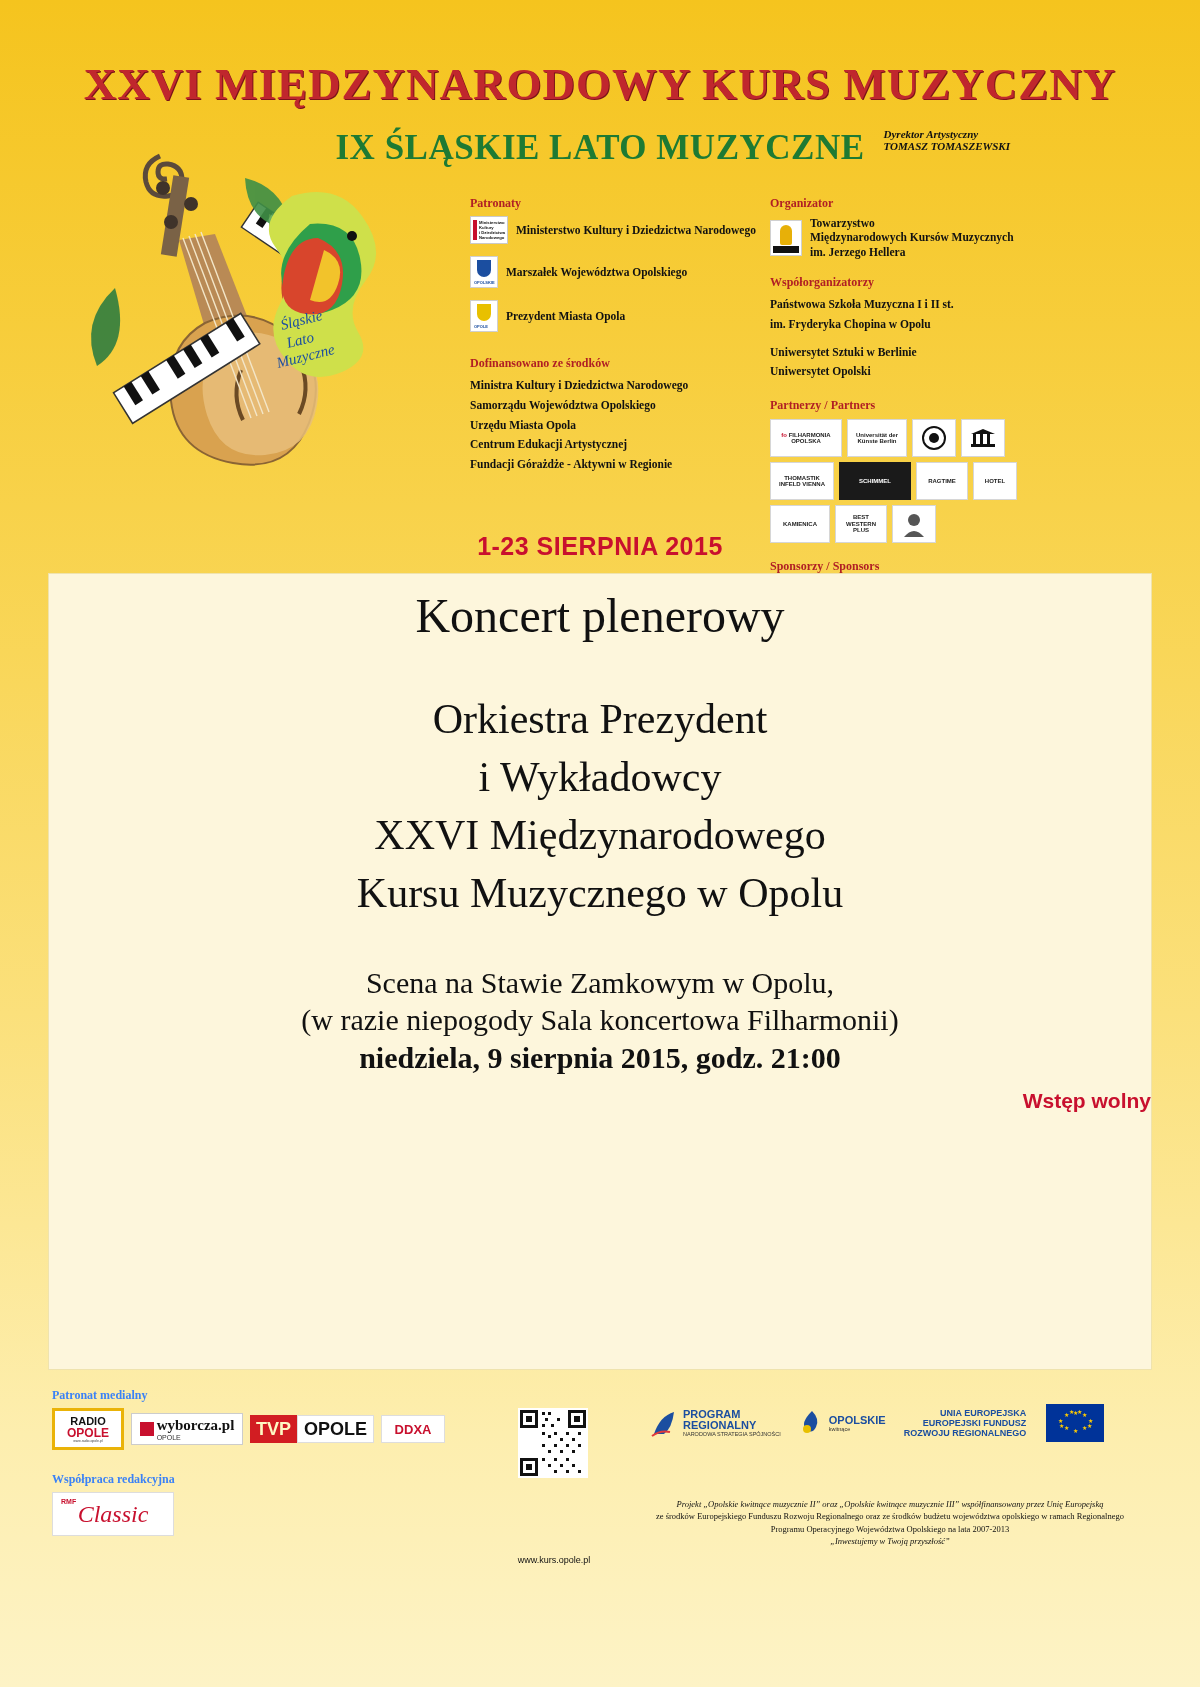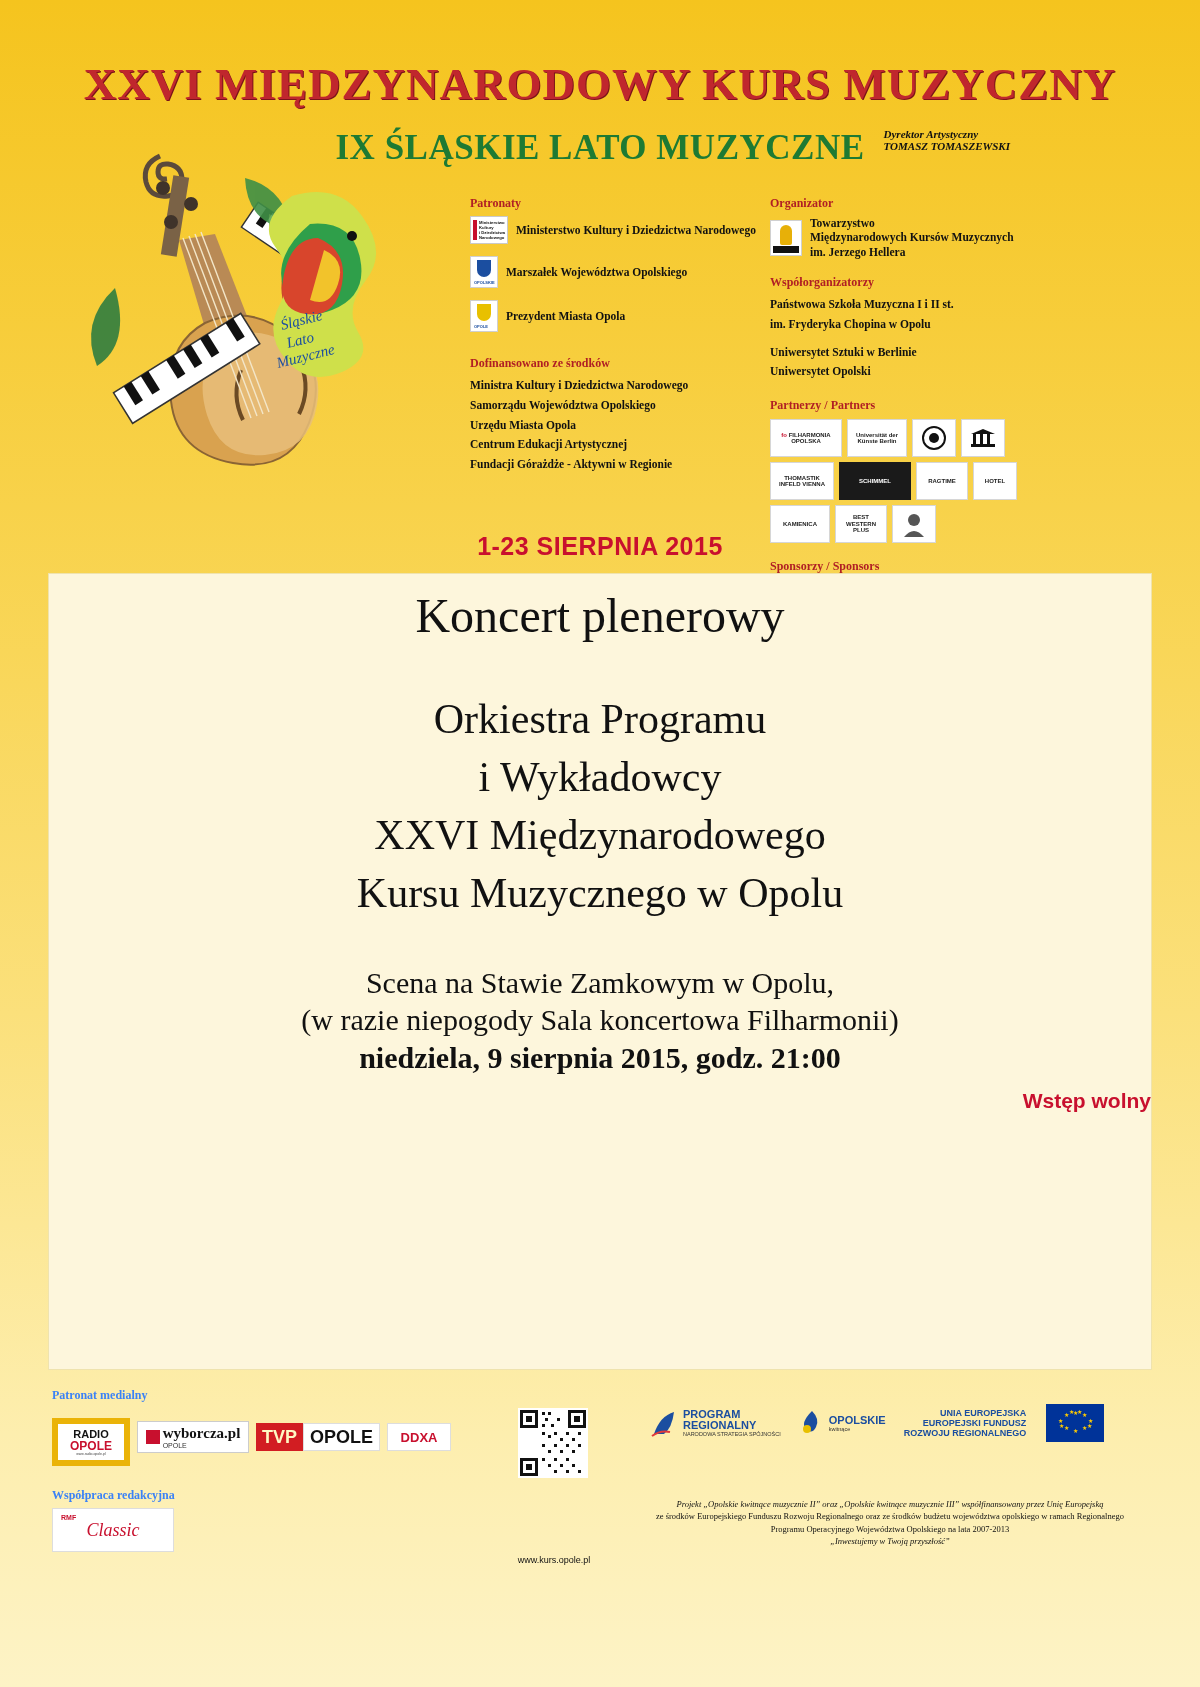--- a/index.html
+++ b/index.html
@@ -97,36 +97,36 @@
   .hl5{margin-top:10px;font-size:42px;}
   .hl6{margin-top:10px;font-size:42px;}
   .venue{margin-top:46px;font-size:30px;line-height:1.32;}
   .when{margin-top:4px;font-size:30px;font-weight:bold;}
   .free{margin-top:14px;font-size:21px;font-weight:bold;color:#c8102e;font-family:"Liberation Sans",sans-serif;text-align:right;}
 
   
   .f-left{position:absolute;left:52px;top:1388px;width:420px;}
   .f-h{font-family:"Liberation Serif",serif;font-weight:bold;font-size:12px;color:#3b82f6;margin-bottom:5px;}
   .f-row{display:flex;align-items:center;gap:7px;}
-  .radio{width:66px;height:36px;background:#fff;border:6px solid #eab308;display:flex;flex-direction:column;align-items:center;justify-content:center;margin-top:10px;}
+  .radio{width:66px;height:36px;background:#fff;border:3px solid #eab308;display:flex;flex-direction:column;align-items:center;justify-content:center;}
   .radio .a{font-family:"Liberation Sans",sans-serif;font-weight:bold;font-size:11px;color:#111;line-height:11px;}
   .radio .b{font-family:"Liberation Sans",sans-serif;font-weight:bold;font-size:12px;color:#c8102e;line-height:12px;}
   .radio .c{font-size:3.5px;color:#444;font-family:"Liberation Sans",sans-serif;}
   .wyb{width:110px;height:30px;background:#fff;border:1px solid #ccc;display:flex;align-items:center;justify-content:center;gap:3px;}
   .wyb .sq{width:14px;height:14px;background:#c8102e;}
   .wyb .t{font-family:"Liberation Serif",serif;font-weight:bold;font-size:15px;color:#111;}
   .wyb .s{font-family:"Liberation Sans",sans-serif;font-size:7px;color:#333;}
   .tvp{height:28px;display:flex;align-items:stretch;}
   .tvp .k{background:#d21d22;color:#fef9c3;font-family:"Liberation Sans",sans-serif;font-weight:bold;font-size:18px;padding:0 6px;display:flex;align-items:center;}
   .tvp .o{background:#fff;color:#111;font-family:"Liberation Sans",sans-serif;font-weight:bold;font-size:18px;padding:0 6px;display:flex;align-items:center;border:1px solid #ddd;}
   .ddx{width:62px;height:26px;background:#fff;border:1px solid #ddd;display:flex;align-items:center;justify-content:center;
        font-family:"Liberation Sans",sans-serif;font-weight:bold;font-size:13px;color:#c8102e;}
   .classic{width:120px;height:42px;background:#fff;border:1px solid #ddd;display:flex;align-items:center;justify-content:center;position:relative;}
   .classic .rmf{position:absolute;left:8px;top:5px;font-family:"Liberation Sans",sans-serif;font-size:7px;font-weight:bold;color:#c8102e;}
-  .classic .c{font-family:"Liberation Serif",serif;font-style:italic;font-size:18px;color:#c8102e;}
+  .classic .c{font-family:"Liberation Serif",serif;font-style:italic;font-size:24px;color:#c8102e;}
 
   .qr{position:absolute;left:518px;top:1408px;width:70px;height:70px;}
   .qrurl{position:absolute;left:496px;top:1555px;width:116px;text-align:center;font-family:"Liberation Sans",sans-serif;font-size:9px;color:#111;}
 
   .eu-logos{position:absolute;left:650px;top:1404px;display:flex;align-items:center;gap:18px;}
   .prog{display:flex;align-items:center;gap:5px;}
   .prog .mark{width:28px;height:30px;position:relative;}
   .prog .t1{font-family:"Liberation Sans",sans-serif;font-weight:bold;font-size:11px;color:#1b4ea0;line-height:11px;}
   .prog .t2{font-family:"Liberation Sans",sans-serif;font-size:5.5px;color:#333;}
   .opol{display:flex;align-items:center;gap:4px;}
@@ -336,21 +336,21 @@
           <span style="color:#0aa14b">Vital</span>
       </div>
     </div>
   </div>
 
   <div class="dateline">1-23 SIERPNIA 2015</div>
 
   <div class="panel">
     <div class="hl hl2">Koncert plenerowy</div>
 
-    <div class="hl hl3">Orkiestra Programu</div>
+    <div class="hl hl3">Orkiestra Prezydent</div>
     <div class="hl hl4">i Wykładowcy</div>
     <div class="hl hl5">XXVI Międzynarodowego</div>
     <div class="hl hl6">Kursu Muzycznego w Opolu</div>
 
     <div class="hl venue">Scena na Stawie Zamkowym w Opolu,</div>
     <div class="hl" style="font-size:30px">(w razie niepogody Sala koncertowa Filharmonii)</div>
     <div class="hl when">niedziela, 9 sierpnia 2015, godz. 21:00</div>
     <div class="hl free">Wstęp wolny</div>
   </div>
 

